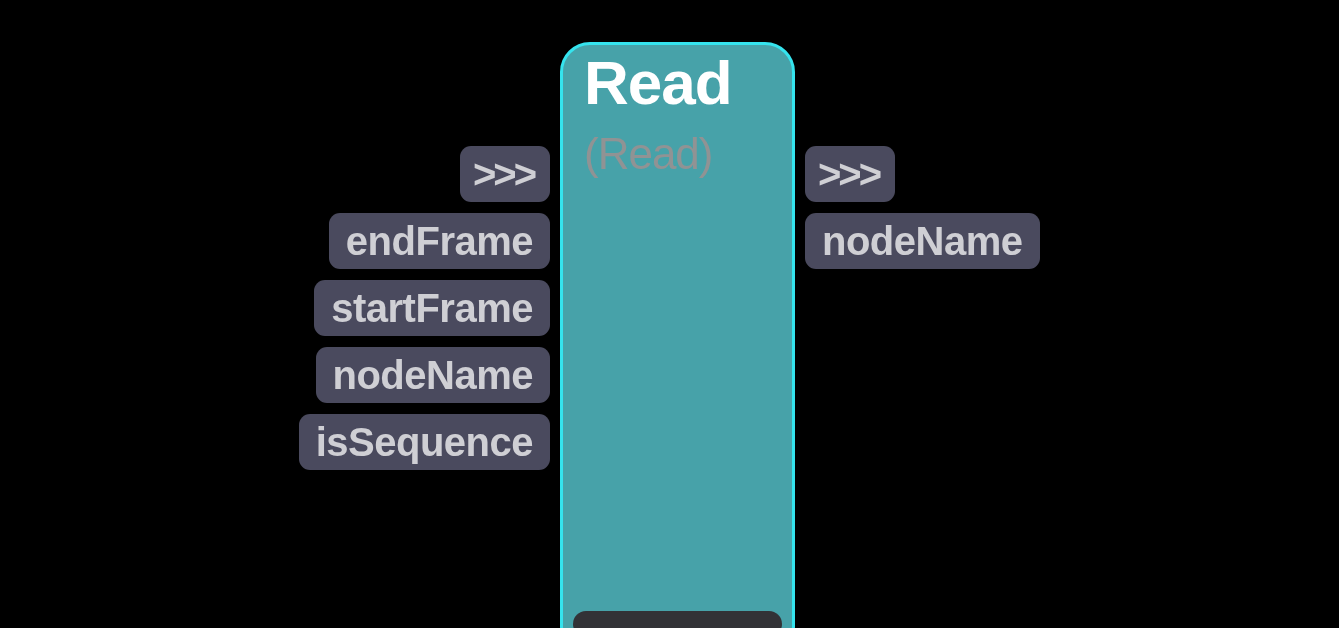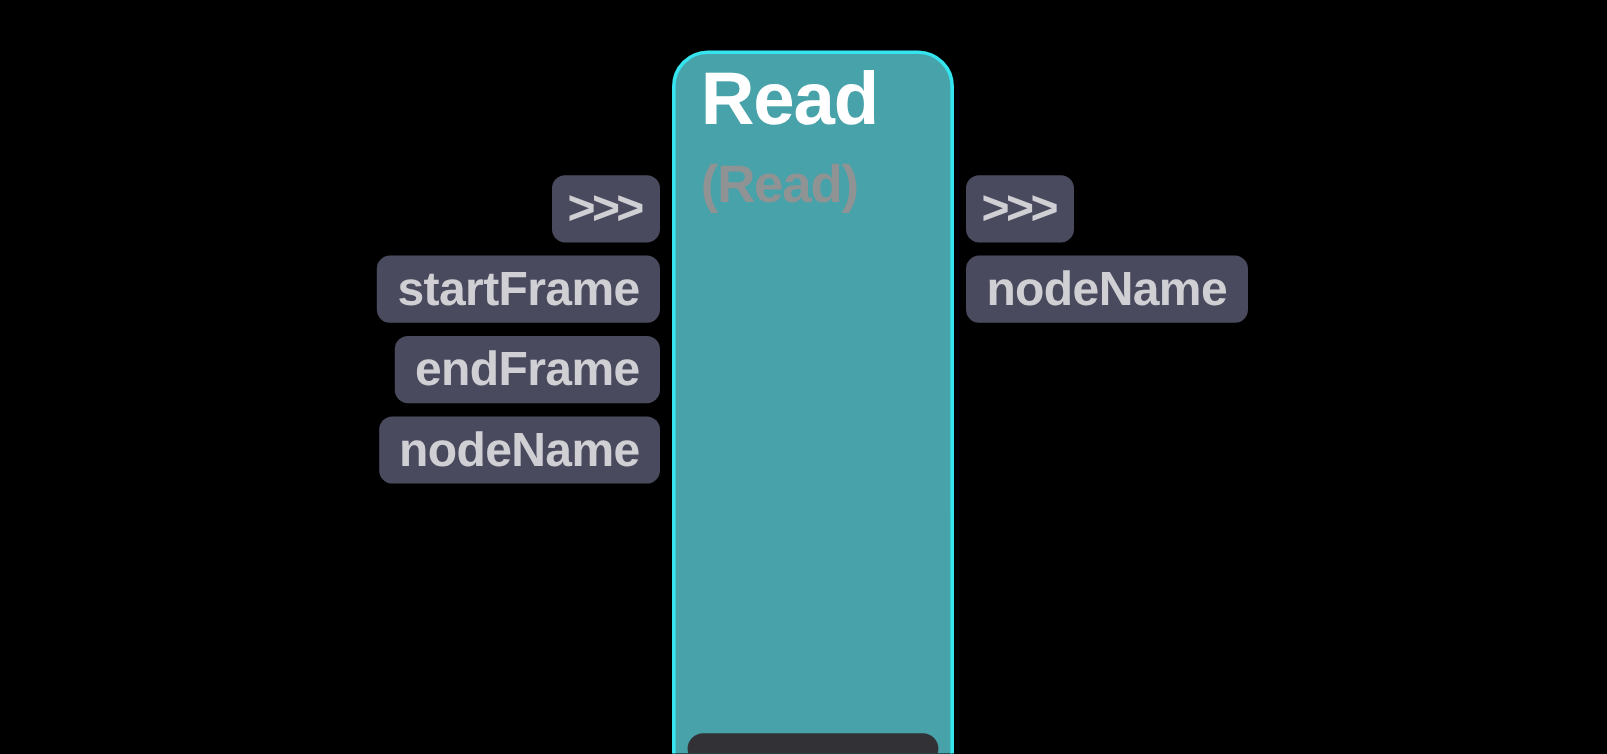--- a/index.html
+++ b/index.html
@@ -45,21 +45,21 @@
     color: var(--node-title);
     letter-spacing: -1px;
     white-space: nowrap;
   }
 
   .node-subtitle {
     position: absolute;
     left: 21px;
     top: 84px;
     font-size: 44px;
-    font-weight: 700;
+    font-weight: 400;
     color: var(--node-subtitle);
     letter-spacing: -1px;
     white-space: nowrap;
   }
 
   .node-bar {
     position: absolute;
     left: 10px;
     right: 10px;
     bottom: 16px;
@@ -102,23 +102,24 @@
     padding: 0 16px 0 13px;
   }
 </style>
 </head>
 <body>
 
 <div class="stage">
 
   <div class="ports ports-left">
     <div class="port-badge exec">&gt;&gt;&gt;</div>
+    <div class="port-badge">endFrame</div>
     <div class="port-badge">startFrame</div>
-    <div class="port-badge">endFrame</div>
     <div class="port-badge">nodeName</div>
+    <div class="port-badge">isSequence</div>
   </div>
 
   <div class="node">
     <div class="node-title">Read</div>
     <div class="node-subtitle">(Read)</div>
     <div class="node-bar"></div>
   </div>
 
   <div class="ports ports-right">
     <div class="port-badge exec">&gt;&gt;&gt;</div>

